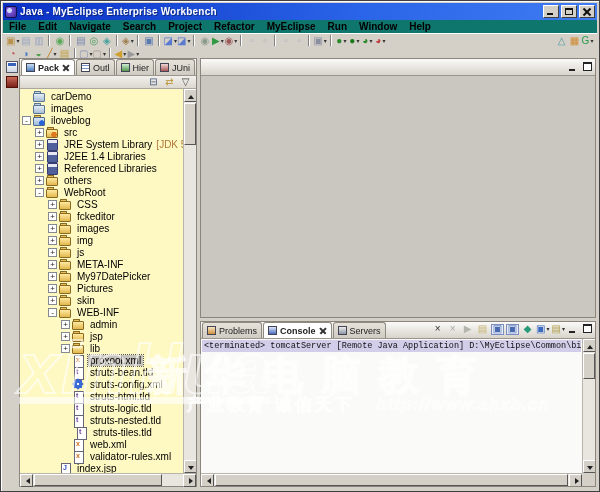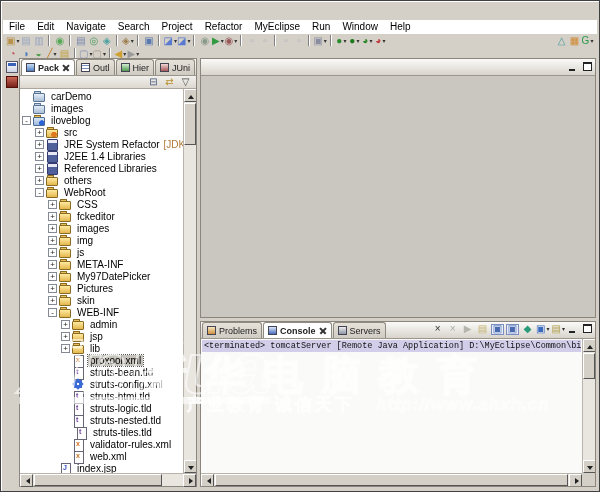--- a/index.html
+++ b/index.html
@@ -21,21 +21,21 @@
   .wbtn { width:16px; height:13px; margin-left:2px; background:#d4d0c8; position:relative;
     border:1px solid; border-color:#fff #404040 #404040 #fff; }
   .wbtn.min::after { content:""; position:absolute; left:3px; right:5px; bottom:2px; height:2px; background:#111; }
   .wbtn.max::after { content:""; position:absolute; inset:2px 3px 2px 3px; border:1px solid #111; border-top-width:2px; }
   .wbtn.close::before, .wbtn.close::after { content:""; position:absolute; left:2px; right:2px; top:5px; height:2px; background:#111; }
   .wbtn.close::before { transform:rotate(45deg); }
   .wbtn.close::after  { transform:rotate(-45deg); }
 
   
   .menubar { position:absolute; left:2px; top:19px; right:2px; height:13px;
-    display:flex; align-items:center; background:#ffffff; }
+    display:flex; align-items:center; background:#0f766e;font-weight:bold; }
   .menu-item { font-size:10px; color:#000; padding:0 6px; line-height:13px; cursor:default; }
 
   
   .toolbar { position:absolute; left:2px; top:32px; right:2px; height:25px;
     border-top:1px solid #fff; background:#d4d0c8; }
   .tbrow { display:flex; align-items:center; height:13px; padding:0 3px; }
   .tbico { height:12px; min-width:13px; display:flex; align-items:center; justify-content:center;
     font-size:10px; line-height:12px; cursor:default; }
   .tbico.framed { border:1px solid #7a8ec0; background:#e8ecf8; height:11px; }
   .tbico .glyph { font-size:10px; }
@@ -78,21 +78,21 @@
   .tab-close::before,.tab-close::after { content:""; position:absolute; left:0; right:0; top:3px; height:1.5px; background:#333; }
   .tab-close::before{ transform:rotate(45deg);} .tab-close::after{ transform:rotate(-45deg);}
   .mm-group { margin-left:auto; display:flex; align-items:center; padding:0 2px 3px 0; }
   .mmbtn { width:11px; height:10px; position:relative; margin-left:3px; }
   .mmbtn.min::after { content:""; position:absolute; left:1px; width:6px; bottom:1px; height:2px; background:#222; }
   .mmbtn.max::after { content:""; position:absolute; inset:0 1px 1px 1px; border:1px solid #222; border-top-width:2px; background:#fff; }
 
   
   .view-toolbar { height:13px; flex:0 0 13px; display:flex; justify-content:flex-end; align-items:center;
      gap:3px; padding:0 4px; background:linear-gradient(#f2f0ec,#dcd8d0); border-bottom:1px solid #aaa69e; }
-  .tree-wrap { flex:1; position:relative; background:#ffffff; overflow:hidden; }
+  .tree-wrap { flex:1; position:relative; background:#fef9c3; overflow:hidden; }
   .tree-rows { position:absolute; left:0; top:1px; right:13px; bottom:0; overflow:hidden; }
   .trow { height:12px; display:flex; align-items:center; font-size:10px; white-space:nowrap; cursor:default; }
   .trow .exp { width:9px; height:9px; flex:0 0 9px; margin-right:2px; border:1px solid #848a94; background:#fff;
       font-size:8px; line-height:7px; text-align:center; color:#222; }
   .trow .exp.none { border:none; background:transparent; }
   .trow.sel .tlabel { background:#c6c3bc; outline:1px dotted #555; }
   .tlabel { padding:0 2px; }
   .tsuffix { color:#b07838; padding-left:2px; }
 
   .ti { width:13px; height:11px; position:relative; flex:0 0 13px; margin-right:3px; }
@@ -153,20 +153,27 @@
      color:rgba(255,255,255,.18); -webkit-text-stroke:2px rgba(255,255,255,.65); }
   .wm-tagline { left:186px; top:392px; font-size:17px; font-weight:bold; letter-spacing:3px;
      color:rgba(255,255,255,.25); -webkit-text-stroke:1px rgba(255,255,255,.7); }
   .wm-tagline .url { font-style:italic; margin-left:14px; letter-spacing:1px; }
 </style>
 </head>
 <body>
 
 <div class="window">
 
+  <div class="titlebar">
+    <span class="app-icon"></span>
+    <span class="title-text">Java - MyEclipse Enterprise Workbench</span>
+    <span class="wbtn min"></span>
+    <span class="wbtn max"></span>
+    <span class="wbtn close"></span>
+  </div>
 
   <div class="menubar">
       <div class="menu-item">File</div>
       <div class="menu-item">Edit</div>
       <div class="menu-item">Navigate</div>
       <div class="menu-item">Search</div>
       <div class="menu-item">Project</div>
       <div class="menu-item">Refactor</div>
       <div class="menu-item">MyEclipse</div>
       <div class="menu-item">Run</div>
@@ -373,21 +380,21 @@
             <span class="tlabel">iloveblog</span>
           </div>
           <div class="trow" style="padding-left: 15px;">
             <span class="exp">+</span>
             <span class="ti src"></span>
             <span class="tlabel">src</span>
           </div>
           <div class="trow" style="padding-left: 15px;">
             <span class="exp">+</span>
             <span class="ti library"></span>
-            <span class="tlabel">JRE System Refactor</span>
+            <span class="tlabel">JRE System Library</span>
             <span class="tsuffix">[JDK 5]</span>
           </div>
           <div class="trow" style="padding-left: 15px;">
             <span class="exp">+</span>
             <span class="ti library"></span>
             <span class="tlabel">J2EE 1.4 Libraries</span>
           </div>
           <div class="trow" style="padding-left: 15px;">
             <span class="exp">+</span>
             <span class="ti library"></span>
@@ -499,26 +506,26 @@
             <span class="tlabel">struts-nested.tld</span>
           </div>
           <div class="trow" style="padding-left: 44px;">
             <span class="exp none"></span>
             <span class="ti tld"></span>
             <span class="tlabel">struts-tiles.tld</span>
           </div>
           <div class="trow" style="padding-left: 41px;">
             <span class="exp none"></span>
             <span class="ti xml"></span>
+            <span class="tlabel">web.xml</span>
+          </div>
+          <div class="trow" style="padding-left: 41px;">
+            <span class="exp none"></span>
+            <span class="ti xml"></span>
             <span class="tlabel">validator-rules.xml</span>
-          </div>
-          <div class="trow" style="padding-left: 41px;">
-            <span class="exp none"></span>
-            <span class="ti xml"></span>
-            <span class="tlabel">web.xml</span>
           </div>
           <div class="trow" style="padding-left: 28px;">
             <span class="exp none"></span>
             <span class="ti jsp"></span>
             <span class="tlabel">index.jsp</span>
           </div>
         </div>
       <div class="vscroll">
         <div class="sb-btn sb-up"></div>
         <div class="sb-thumb" style="left:0;top:14px;width:12px;height:42px;"></div>

